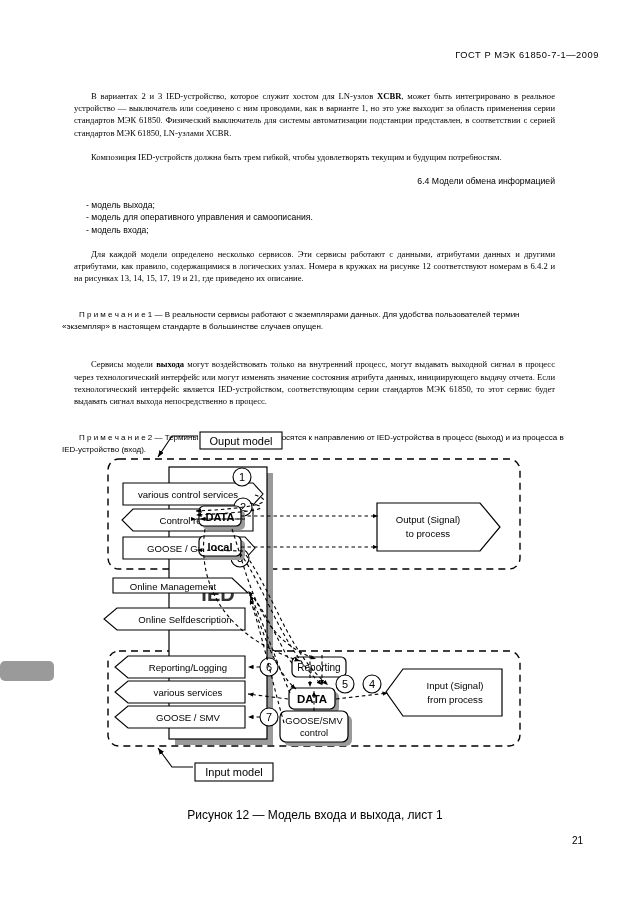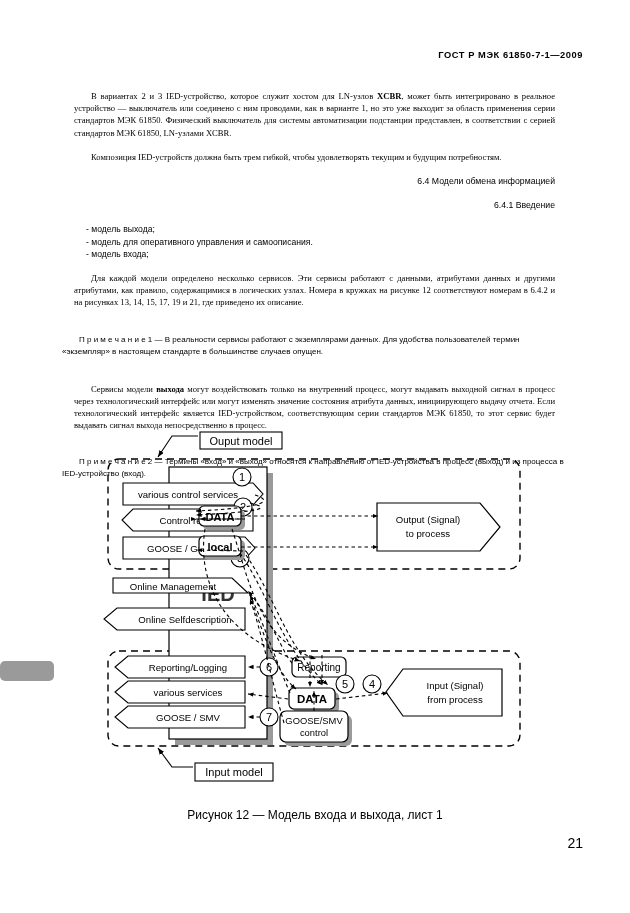--- a/index.html
+++ b/index.html
@@ -13,23 +13,23 @@
     position: relative;
     font-family: "Liberation Sans", sans-serif;
     color: #000;
     overflow: hidden;
   }
 
   
   .page-header {
     position: absolute;
     top: 50px;
-    right: 47px;
+    right: 31px;
     font-size: 9.3px;
-    font-weight: bold;
+    font-weight: normal;
     letter-spacing: 0.55px;
     white-space: nowrap;
   }
 
   
   .text-block {
     position: absolute;
     left: 62px;
     top: 78px;
     width: 505px;
@@ -81,36 +81,35 @@
     top: 808px;
     left: 0;
     width: 630px;
     text-align: center;
     font-size: 12px;
   }
   .folio {
     position: absolute;
     top: 835px;
     right: 47px;
-    font-size: 14px;
+    font-size: 10px;
   }
 </style>
 </head>
 <body>
 
 <div class="page-header">ГОСТ Р МЭК 61850-7-1—2009</div>
 
 <div class="text-block">
 
   <p class="para indent"><span>В вариантах 2 и 3 IED-устройство, которое служит хостом для LN-узлов </span><span class="b">XCBR</span><span>, может быть интегрировано в реальное устройство — выключатель или соединено с ним проводами, как в варианте 1, но это уже выходит за область применения серии стандартов МЭК 61850. Физический выключатель для системы автоматизации подстанции представлен, в соответствии с серией стандартов МЭК 61850, LN-узлами XCBR.</span></p>
 
   <p class="para indent">Композиция IED-устройств должна быть трем гибкой, чтобы удовлетворять текущим и будущим потребностям.</p>
 
   <p class="heading">6.4 Модели обмена информацией</p>
-  <p class="heading">6.4.1 Введение</p>
 
 
   <p class="listitem">- модель выхода;</p>
   <p class="listitem">- модель для оперативного управления и самоописания.</p>
   <p class="listitem">- модель входа;</p>
 
   <p class="para indent">Для каждой модели определено несколько сервисов. Эти сервисы работают с данными, атрибутами данных и другими атрибутами, как правило, содержащимися в логических узлах. Номера в кружках на рисунке 12  соответствуют  номерам в 6.4.2 и на рисунках 13, 14, 15, 17, 19 и 21, где приведено их описание.</p>
 
   <span class="sp"></span>
   <p class="note">П р и м е ч а н и е 1 — В реальности сервисы работают с экземплярами данных. Для удобства пользователей термин «экземпляр» в настоящем стандарте в большинстве случаев опущен.</p>

